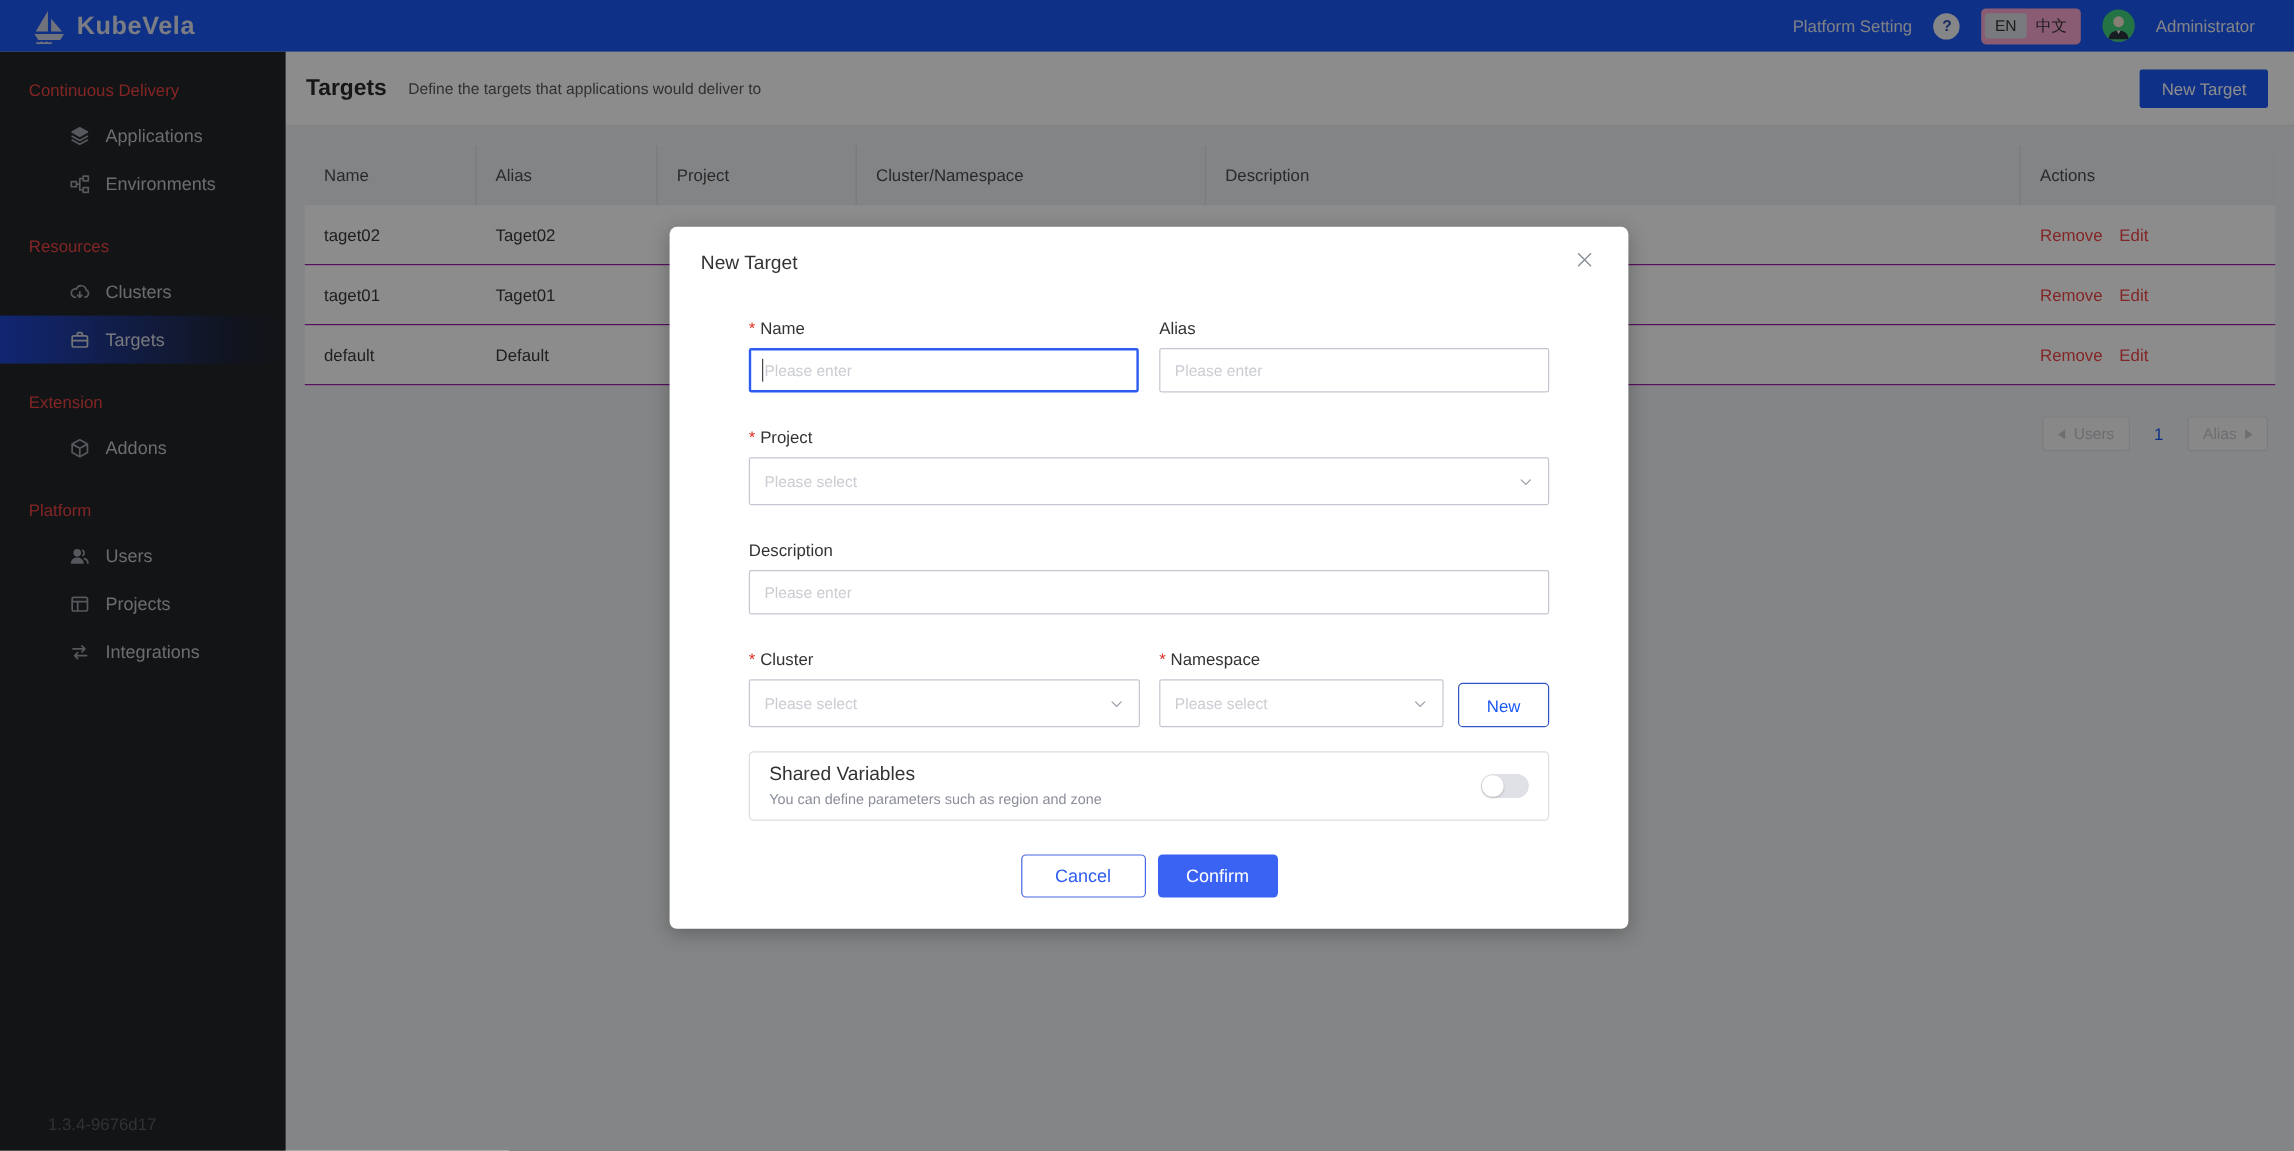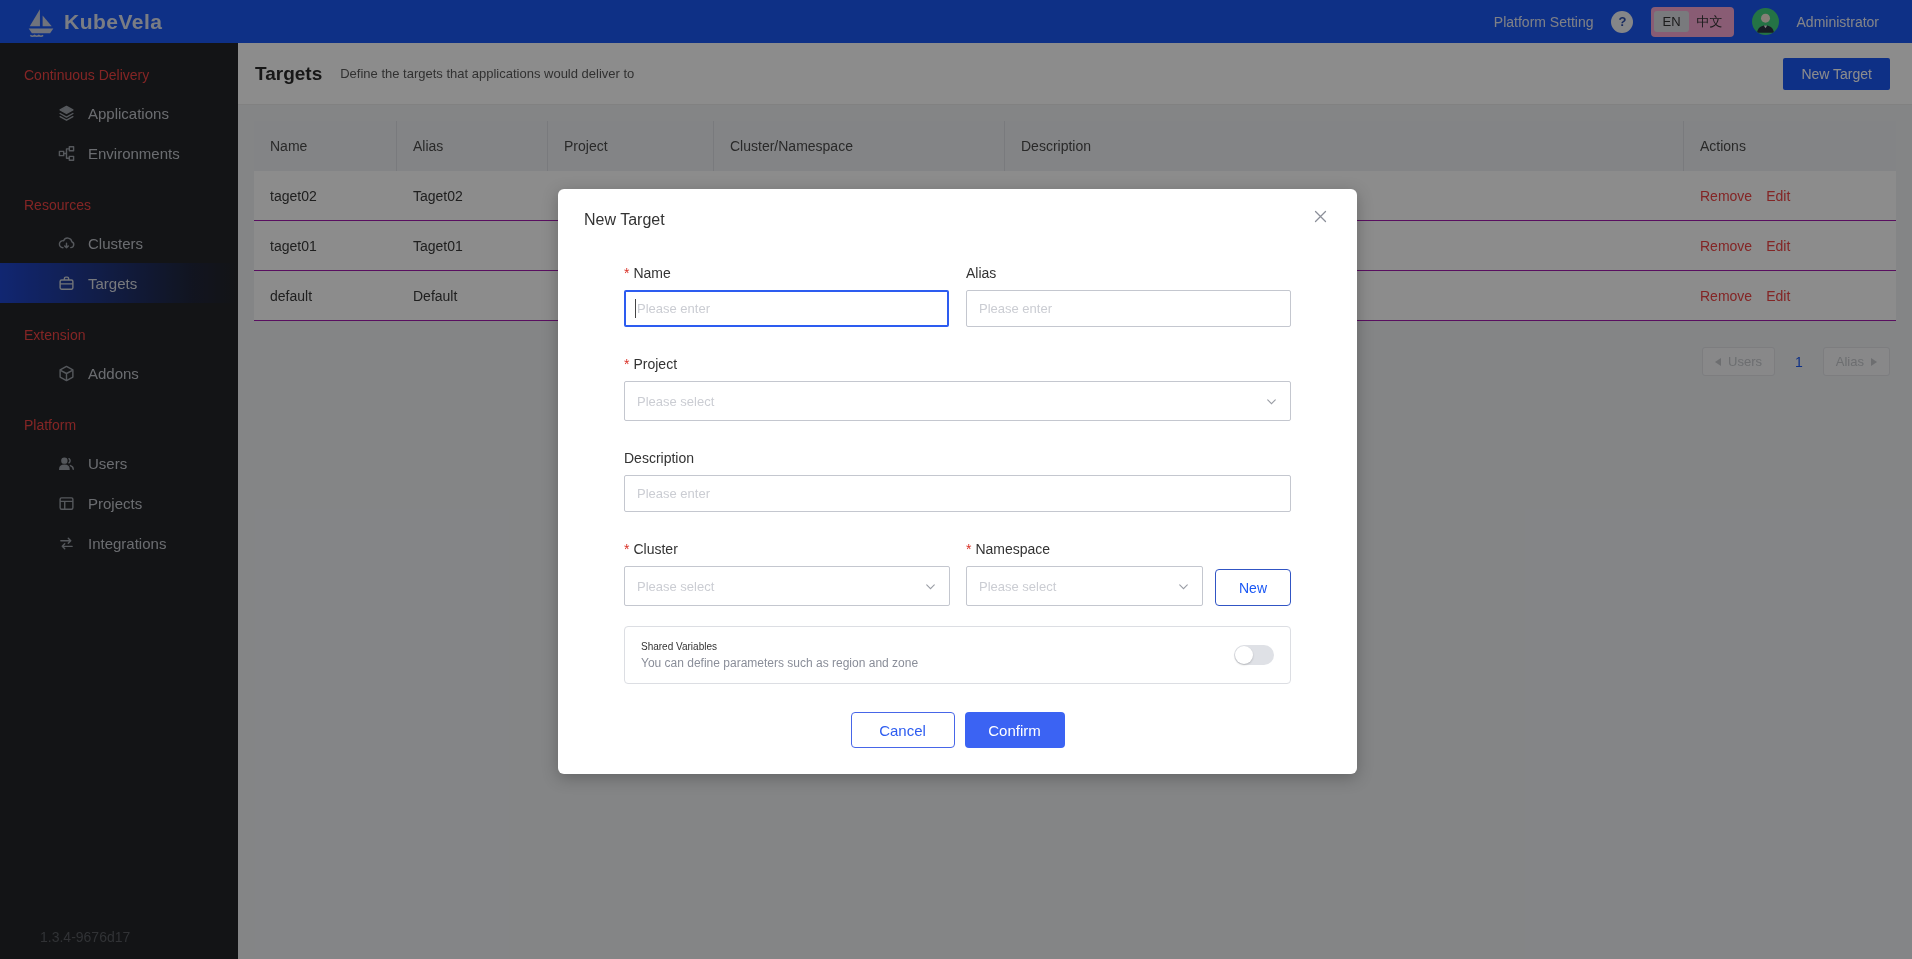--- a/index.html
+++ b/index.html
@@ -141,21 +141,21 @@
   .btn-new {
     flex: 0 0 76px; height: 37px; background: #fff; color: #1b58f4;
     border: 1px solid #3155c4; border-radius: 4px; font-size: 14px; cursor: pointer;
     font-family: "Liberation Sans", sans-serif;
   }
   .shared-box {
     border: 1px solid #dcdee3; border-radius: 4px; height: 58px;
     padding: 9px 16px; display: flex; align-items: center; margin-bottom: 28px;
   }
   .shared-text { flex: 1; }
-  .shared-title { font-size: 10px; color: #333; margin-bottom: 4px; }
+  .shared-title { font-size: 16px; color: #333; margin-bottom: 4px; }
   .shared-sub { font-size: 12px; color: #8a8e99; }
   .toggle { width: 40px; height: 20px; border-radius: 10px; background: #dfe1e6; position: relative; cursor: pointer; }
   .toggle-knob {
     position: absolute; left: 1px; top: 1px; width: 18px; height: 18px; border-radius: 50%;
     background: #fff; box-shadow: 0 1px 2px rgba(0,0,0,0.2);
   }
   .modal-footer { display: flex; justify-content: center; gap: 10px; }
   .btn-cancel {
     width: 104px; height: 36px; background: #fff; color: #2d5cf0;
     border: 1px solid #4866e8; border-radius: 4px; font-size: 15px; cursor: pointer;

